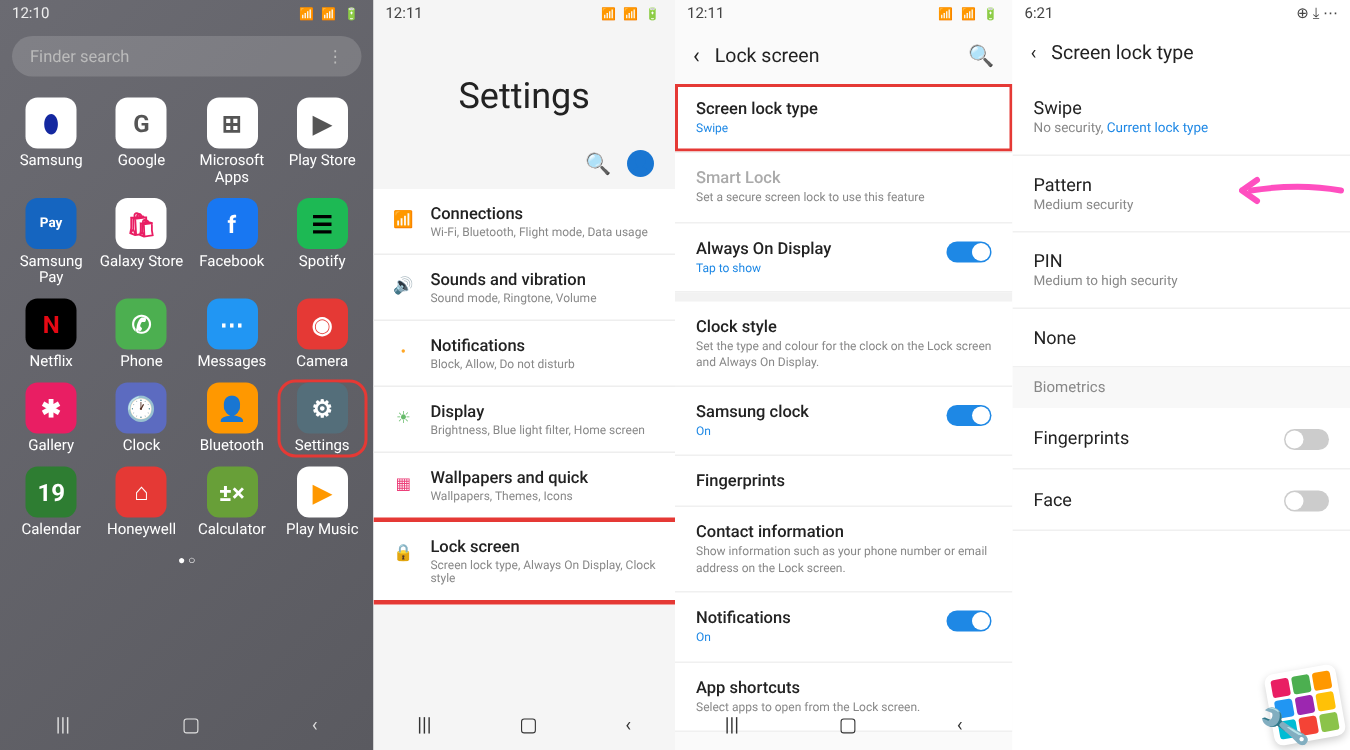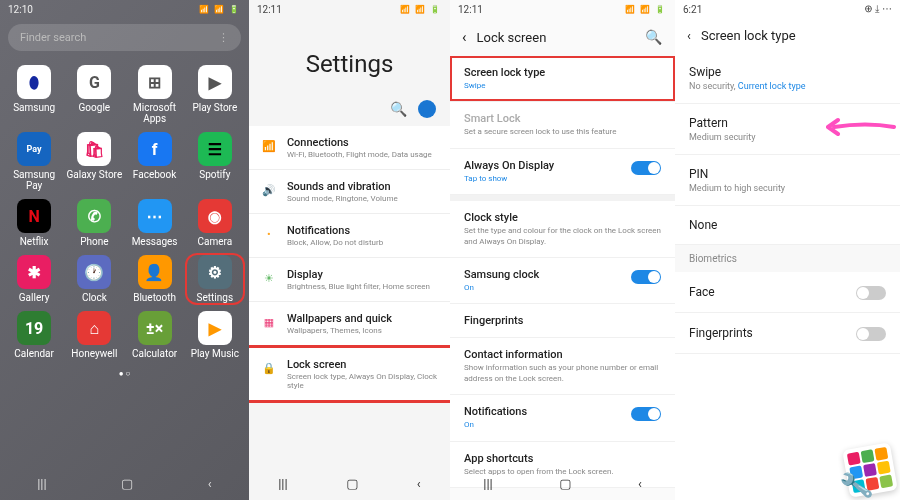--- a/index.html
+++ b/index.html
@@ -302,25 +302,25 @@
   </div>
   <div class="lock-item">
     <div class="lock-title">PIN</div>
     <div class="lock-sub">Medium to high security</div>
   </div>
   <div class="lock-item">
     <div class="lock-title">None</div>
   </div>
   <div class="bio-header">Biometrics</div>
   <div class="bio-item">
+    <span>Fingerprints</span>
+    <span class="toggle off"></span>
+  </div>
+  <div class="bio-item">
     <span>Face</span>
-    <span class="toggle off"></span>
-  </div>
-  <div class="bio-item">
-    <span>Fingerprints</span>
     <span class="toggle off"></span>
   </div>
   <div class="arrow">
     <svg viewBox="0 0 70 22">
         <path d="M68 11 Q 40 6 8 11" stroke="#ff4fc0" stroke-width="4" fill="none" stroke-linecap="round"></path>
         <path d="M2 11 L12 4 M2 11 L12 18" stroke="#ff4fc0" stroke-width="4" fill="none" stroke-linecap="round"></path>
       </svg>
   </div>
 </div>
 

